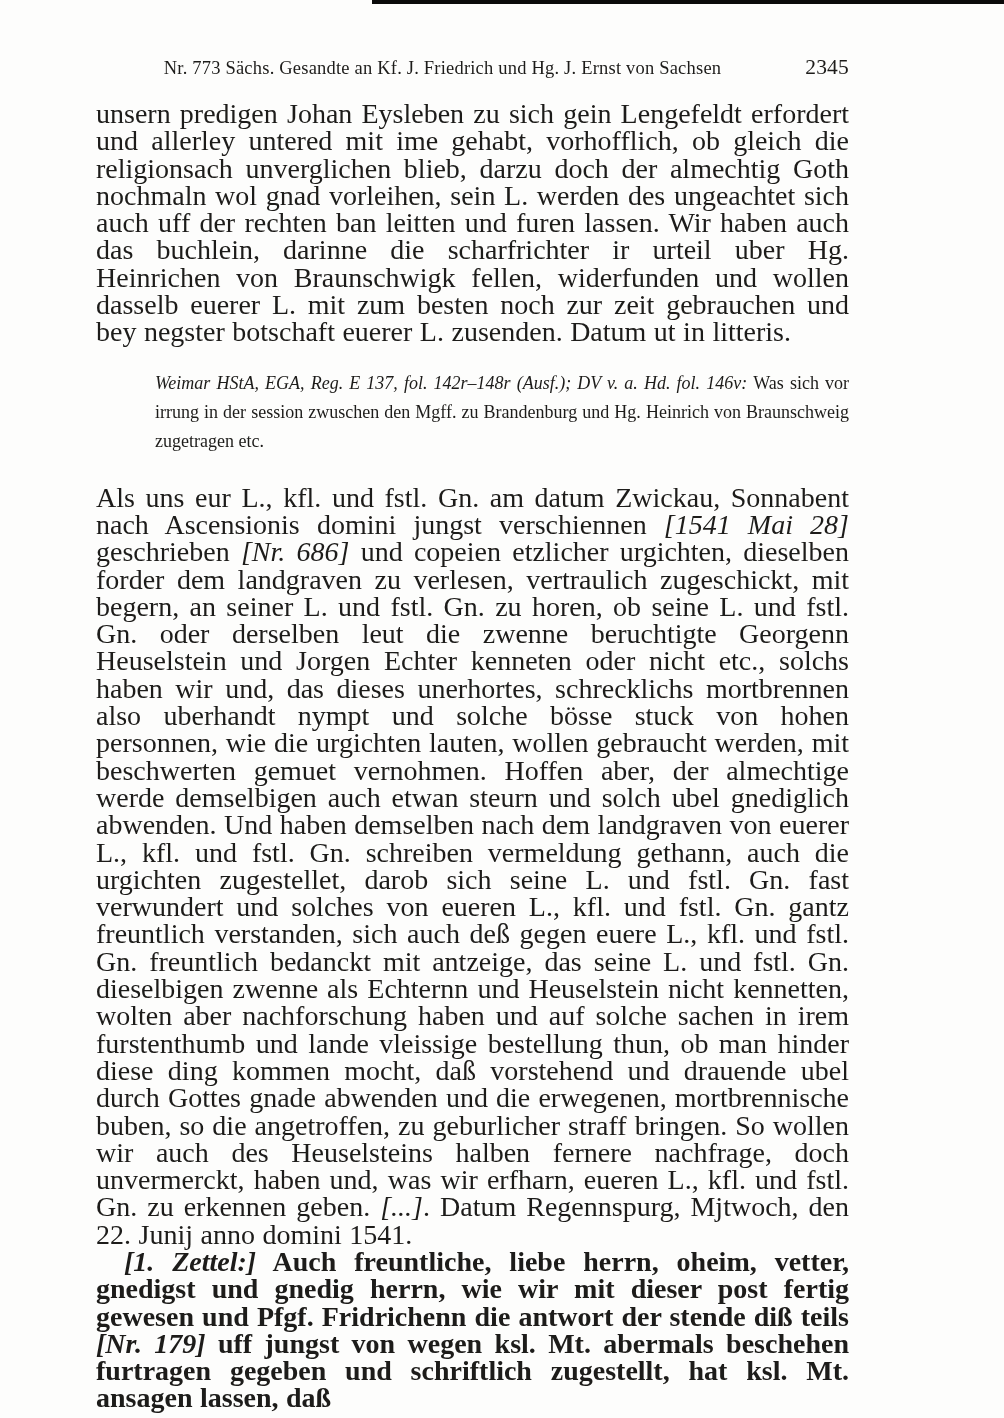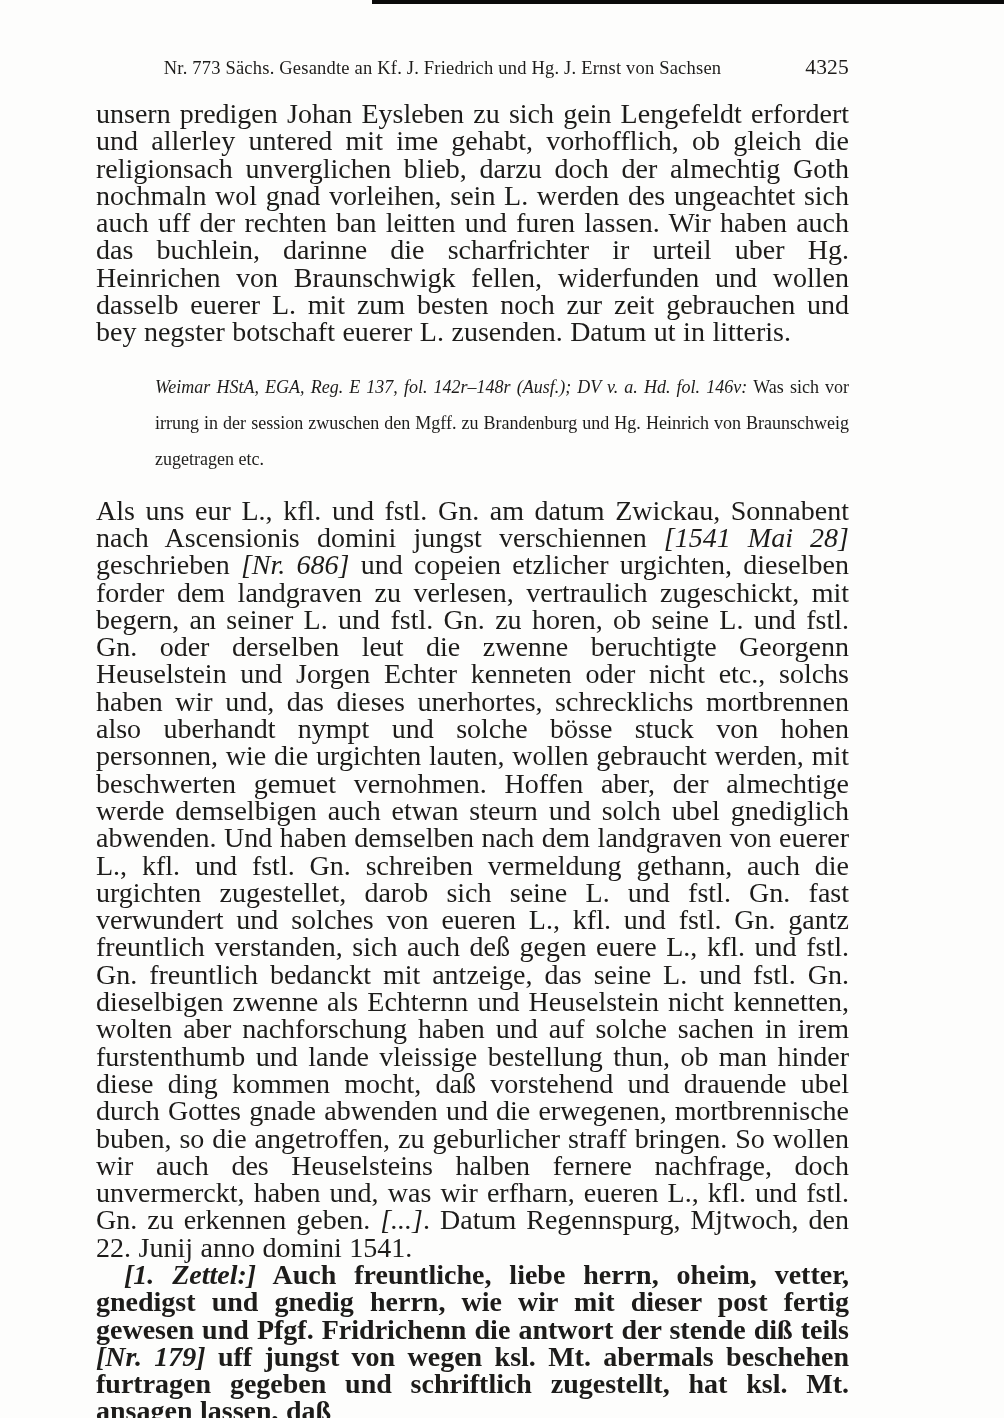--- a/index.html
+++ b/index.html
@@ -56,37 +56,37 @@
     font-weight: bold;
     font-size: 20.5px;
     line-height: 27.5px;
   }
   .entry-number { width: 59px; flex: none; }
   .entry-title  { flex: 1; }
   .source-note {
     margin-left: 59px;
     margin-top: 23px;
     font-size: 18px;
-    line-height: 36px;
+    line-height: 29px;
     text-align: justify;
   }
-  .main-body { margin-top: 20px; }
+  .main-body { margin-top: 28px; }
   .zettel { text-indent: 28px; font-weight: bold; }
   .italic { font-style: italic; }
 </style>
 </head>
 <body>
 
 <div class="scan-edge"></div>
 
 <div class="page">
 
   <div class="running-header">
     <div class="running-title">Nr. 773 Sächs. Gesandte an Kf. J. Friedrich und Hg. J. Ernst von Sachsen</div>
-    <div class="page-number">4325</div>
+    <div class="page-number">2345</div>
   </div>
 
   <p class="body-text continuation">unsern predigen Johan Eysleben zu sich gein Lengefeldt erfordert und allerley untered mit ime gehabt, vorhofflich, ob gleich die religionsach unverglichen blieb, darzu doch der almechtig Goth nochmaln wol gnad vorleihen, sein L. werden des ungeachtet sich auch uff der rechten ban leitten und furen lassen. Wir haben auch das buchlein, darinne die scharfrichter ir urteil uber Hg. Heinrichen von Braunschwigk fellen, widerfunden und wollen dasselb euerer L. mit zum besten noch zur zeit gebrauchen und bey negster botschaft euerer L. zusenden. Datum ut in litteris.</p>
 
 
   <p class="source-note"><span class="italic">Weimar HStA, EGA, Reg. E 137, fol. 142r–148r (Ausf.); DV v. a. Hd. fol. 146v: </span><span>Was sich vor irrung in der session zwuschen den Mgff. zu Brandenburg und Hg. Heinrich von Braunschweig zugetragen etc.</span></p>
 
   <p class="body-text main-body"><span>Als uns eur L., kfl. und fstl. Gn. am datum Zwickau, Sonnabent nach Ascensionis domini jungst verschiennen </span><span class="italic">[1541 Mai 28]</span><span> geschrieben </span><span class="italic">[Nr. 686]</span><span> und copeien etzlicher urgichten, dieselben forder dem landgraven zu verlesen, vertraulich zugeschickt, mit begern, an seiner L. und fstl. Gn. zu horen, ob seine L. und fstl. Gn. oder derselben leut die zwenne beruchtigte Georgenn Heuselstein und Jorgen Echter kenneten oder nicht etc., solchs haben wir und, das dieses unerhortes, schrecklichs mortbrennen also uberhandt nympt und solche bösse stuck von hohen personnen, wie die urgichten lauten, wollen gebraucht werden, mit beschwerten gemuet vernohmen. Hoffen aber, der almechtige werde demselbigen auch etwan steurn und solch ubel gnediglich abwenden. Und haben demselben nach dem landgraven von euerer L., kfl. und fstl. Gn. schreiben vermeldung gethann, auch die urgichten zugestellet, darob sich seine L. und fstl. Gn. fast verwundert und solches von eueren L., kfl. und fstl. Gn. gantz freuntlich verstanden, sich auch deß gegen euere L., kfl. und fstl. Gn. freuntlich bedanckt mit antzeige, das seine L. und fstl. Gn. dieselbigen zwenne als Echternn und Heuselstein nicht kennetten, wolten aber nachforschung haben und auf solche sachen in irem furstenthumb und lande vleissige bestellung thun, ob man hinder diese ding kommen mocht, daß vorstehend und drauende ubel durch Gottes gnade abwenden und die erwegenen, mortbrennische buben, so die angetroffen, zu geburlicher straff bringen. So wollen wir auch des Heuselsteins halben fernere nachfrage, doch unvermerckt, haben und, was wir erfharn, eueren L., kfl. und fstl. Gn. zu erkennen geben. </span><span class="italic">[...]</span><span>. Datum Regennspurg, Mjtwoch, den 22. Junij anno domini 1541.</span></p>
 
   <p class="body-text zettel"><span class="italic">[1. Zettel:]</span><span> Auch freuntliche, liebe herrn, oheim, vetter, gnedigst und gnedig herrn, wie wir mit dieser post fertig gewesen und Pfgf. Fridrichenn die antwort der stende diß teils </span><span class="italic">[Nr. 179]</span><span> uff jungst von wegen ksl. Mt. abermals beschehen furtragen gegeben und schriftlich zugestellt, hat ksl. Mt. ansagen lassen, daß</span></p>

